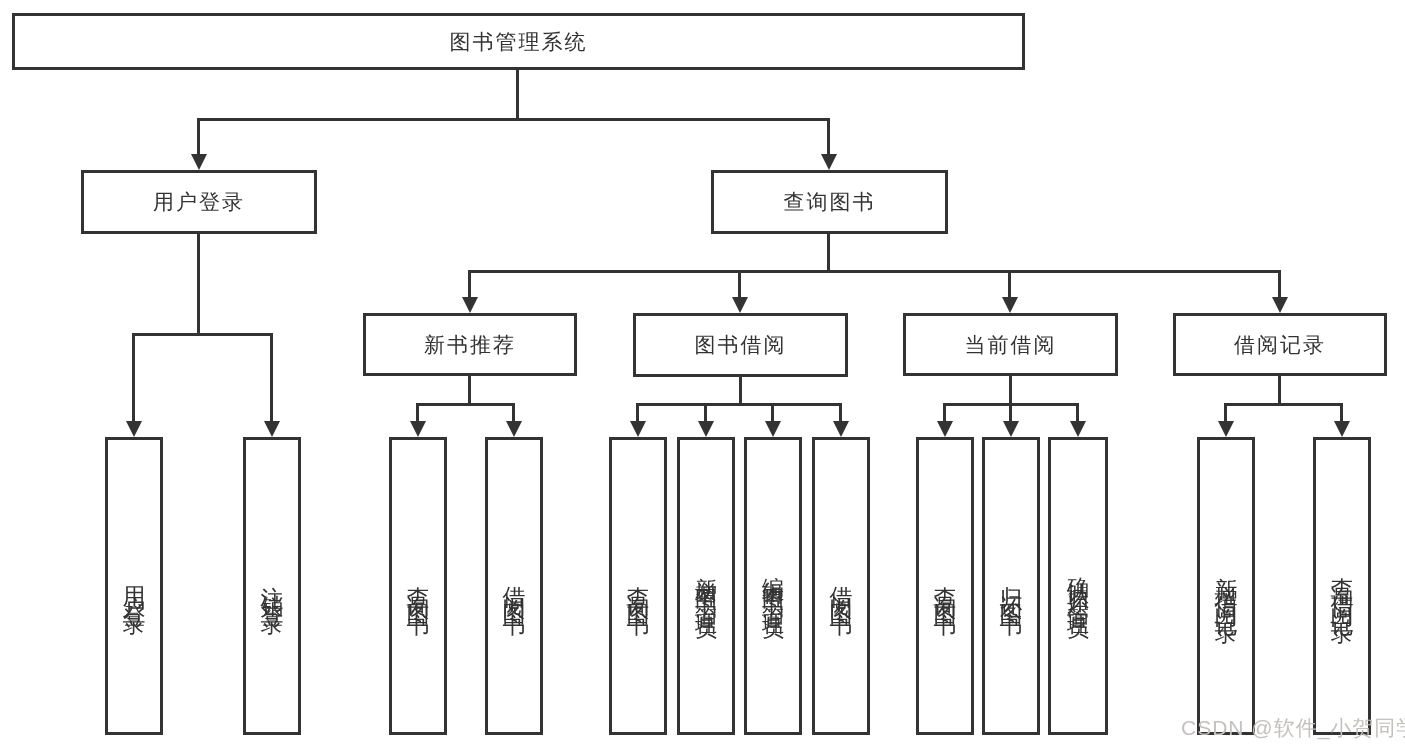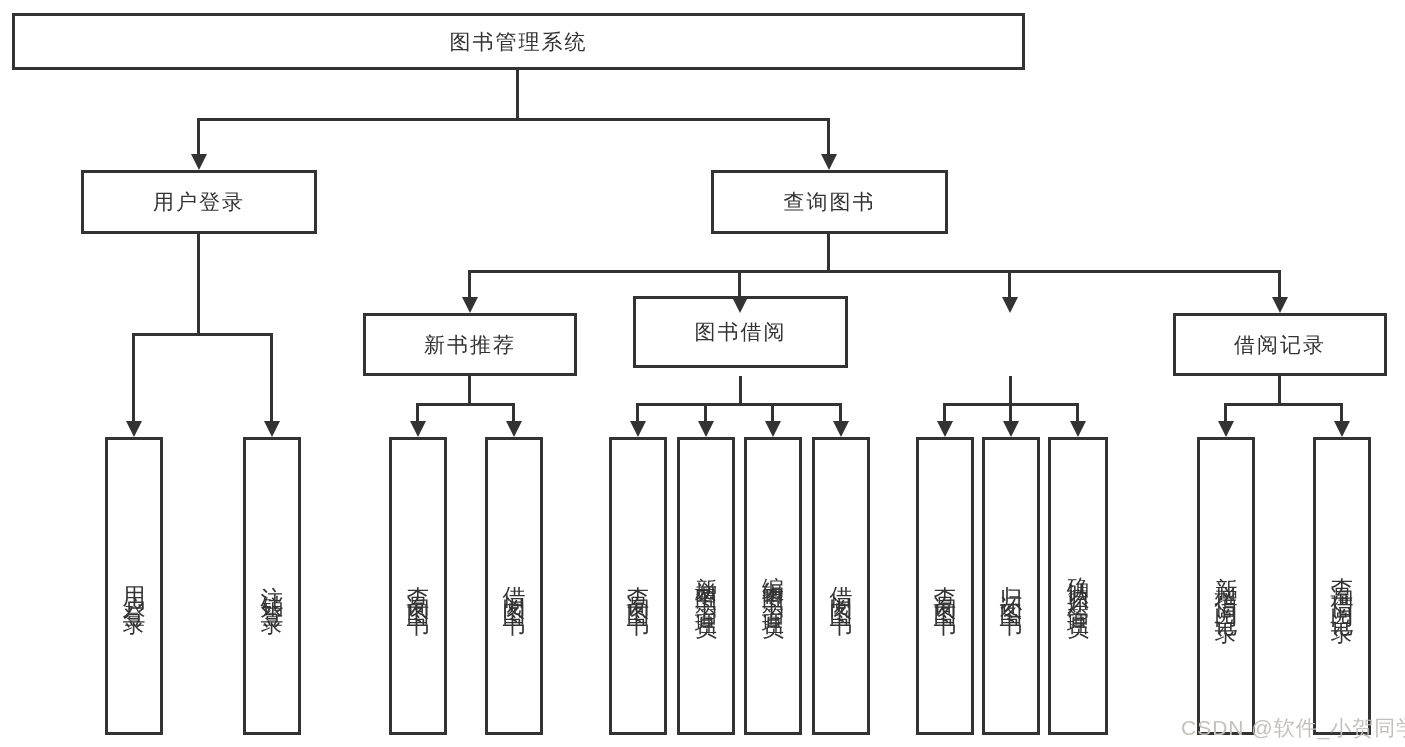--- a/index.html
+++ b/index.html
@@ -85,22 +85,25 @@
   <div class="hbox" style="left:81px; top:170px; width:236px; height:64px;">
     <span>用户登录</span>
   </div>
   <div class="hbox" style="left:711px; top:170px; width:237px; height:64px;">
     <span>查询图书</span>
   </div>
 
   <div class="hbox" style="left:363px; top:313px; width:214px; height:63px;">
     <span>新书推荐</span>
   </div>
-  <div class="hbox" style="left:633px; top:296px; width:215px; height:72px;">
+  <div class="hbox" style="left:633px; top:313px; width:215px; height:64px;">
     <span>图书借阅</span>
+  </div>
+  <div class="hbox" style="left:903px; top:313px; width:215px; height:63px;">
+    <span>当前借阅</span>
   </div>
   <div class="hbox" style="left:1173px; top:313px; width:214px; height:63px;">
     <span>借阅记录</span>
   </div>
 
   <div class="vbox" style="left:105px;">
     <span>用户登录</span>
   </div>
   <div class="vbox" style="left:243px;">
     <span>注销登录</span>

